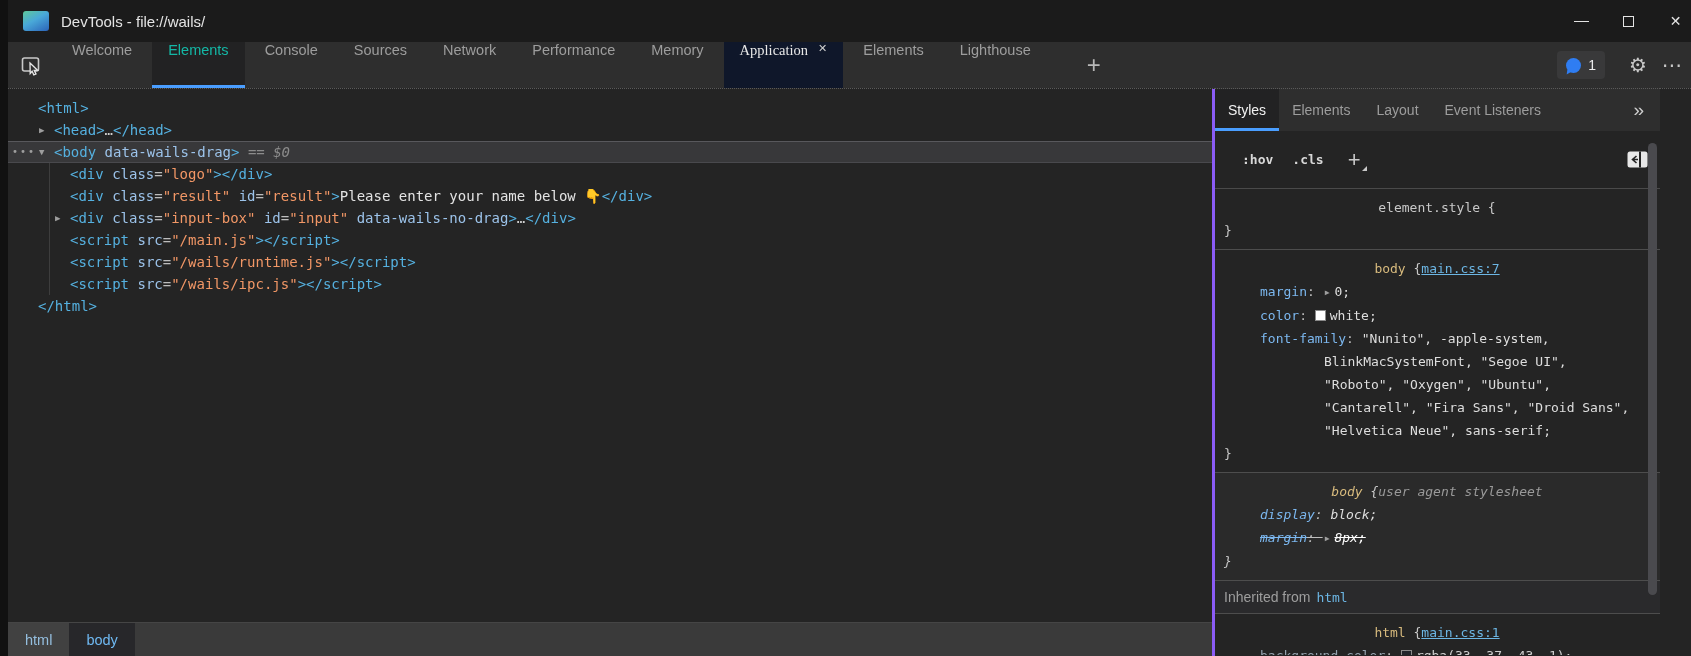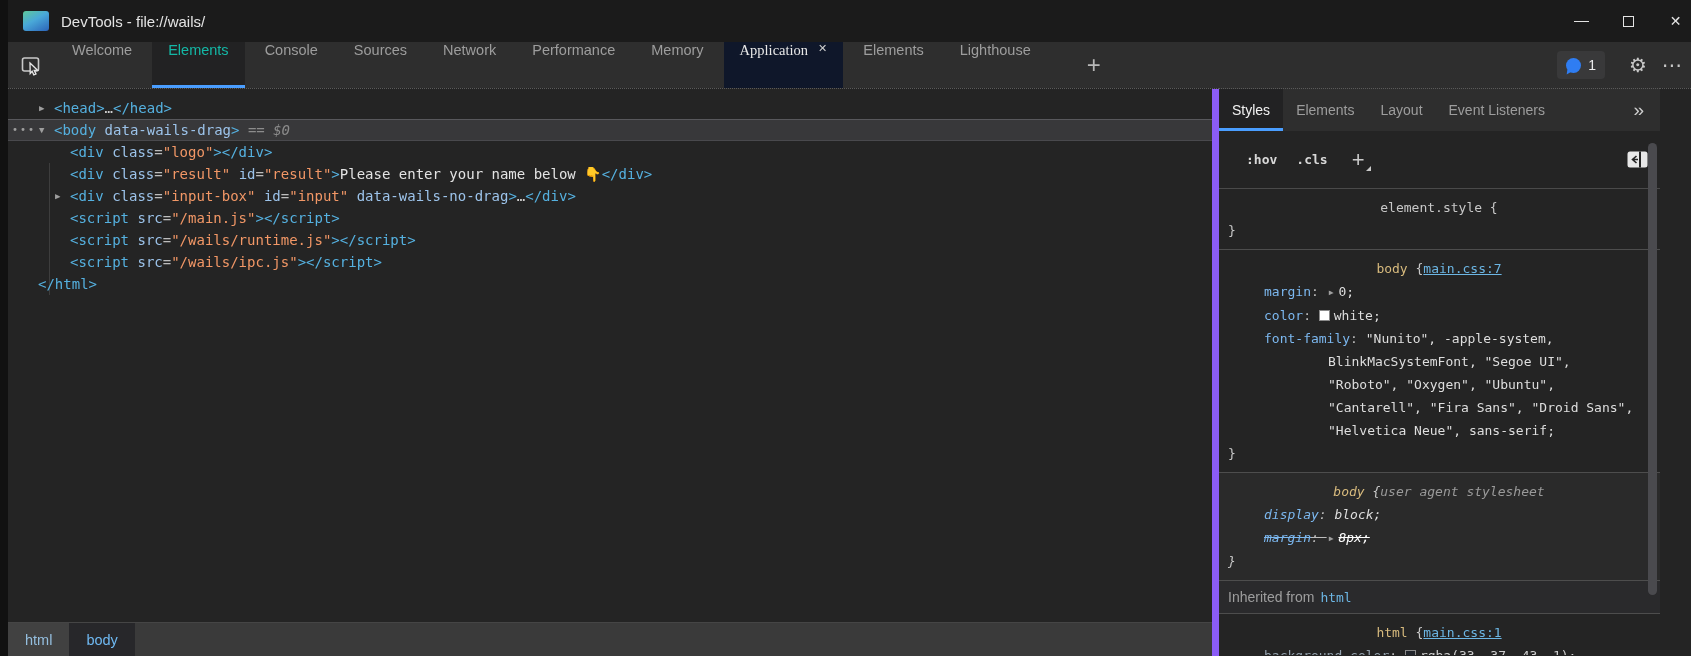--- a/index.html
+++ b/index.html
@@ -56,21 +56,21 @@
   .tk-txt { color:#e3e3e3; }
   .tk-ell { color:#d0d0d0; }
   .tk-meta { color:#8c8c8c; font-style:italic; }
   .breadcrumbs { position:absolute; left:0; right:0; bottom:0; height:34px; background:#3a3a3a; display:flex;
                  border-top:1px solid #454545; font-size:14.5px; }
   .crumb { display:flex; align-items:center; padding:0 17px; color:#94bede; }
   .crumb.first { background:#414141; }
   .crumb.active { background:#27272a; color:#6fb9f2; }
 
   
-  .styles-panel { position:relative; width:448px; border-left:7px solid #8b5cf6; background:#242424; }
+  .styles-panel { position:relative; width:448px; border-left:3px solid #8b5cf6; background:#242424; }
   .styles-tabs-row { height:43px; background:#2e2e2e; display:flex; align-items:stretch; border-top:1px dotted #5a5a5a; margin-top:-1px; }
   .styles-tabs { display:flex; align-items:stretch; }
   .stab { display:flex; align-items:center; padding:0 13px; font-size:14px; color:#9d9d9d; position:relative; white-space:nowrap; }
   .stab.active { background:#222223; color:#f2f2f2; }
   .stab.active::after { content:""; position:absolute; left:0; right:0; bottom:0; height:3px; background:#4a9eff; }
   .overflow-btn { margin-left:auto; margin-right:16px; display:flex; align-items:center; font-size:19px; color:#cfcfcf; }
   .styles-toolbar { height:58px; display:flex; align-items:center; padding:0 12px 0 8px; border-bottom:1px solid #4a4a4a; }
   .filter-input { width:238px; height:34px; background:#3a3a3a; border:none; outline:none; border-radius:2px;
                   color:#d8d8d8; font-size:14px; padding:0 10px; font-family:"Liberation Sans", sans-serif; }
   .filter-input::placeholder { color:#9a9a9a; }
@@ -183,20 +183,21 @@
     <div class="icon-btn more-btn">
         <span class="glyph">⋯</span>
       </div>
   </div>
 
   <div class="content">
 
     <div class="elements-panel">
       <div id="dom-tree" class="dom-tree">
         <div class="guideline"></div>
+      <div class="trow" style="padding-left: 30px;"><span class="tk-tag">&lt;html&gt;</span></div>
           <div class="trow" style="padding-left: 46px;"><span class="exp" style="left: 31px;">▶</span><span class="tk-tag">&lt;head&gt;</span><span class="tk-ell">…</span><span class="tk-tag">&lt;/head&gt;</span></div>
           <div class="trow selected" style="padding-left: 46px;"><span class="dots">•••</span><span class="exp" style="left: 31px;">▼</span><span class="tk-tag">&lt;body</span><span class="tk-pun"> </span><span class="tk-attr">data-wails-drag</span><span class="tk-tag">&gt;</span><span class="tk-meta"> == $0</span></div>
           <div class="trow" style="padding-left: 62px;"><span class="tk-tag">&lt;div</span><span class="tk-pun"> </span><span class="tk-attr">class</span><span class="tk-pun">=</span><span class="tk-val">"logo"</span><span class="tk-tag">&gt;&lt;/div&gt;</span></div>
           <div class="trow" style="padding-left: 62px;"><span class="tk-tag">&lt;div</span><span class="tk-pun"> </span><span class="tk-attr">class</span><span class="tk-pun">=</span><span class="tk-val">"result"</span><span class="tk-pun"> </span><span class="tk-attr">id</span><span class="tk-pun">=</span><span class="tk-val">"result"</span><span class="tk-tag">&gt;</span><span class="tk-txt">Please enter your name below </span><span class="tk-emoji">👇</span><span class="tk-tag">&lt;/div&gt;</span></div>
           <div class="trow" style="padding-left: 62px;"><span class="exp" style="left: 47px;">▶</span><span class="tk-tag">&lt;div</span><span class="tk-pun"> </span><span class="tk-attr">class</span><span class="tk-pun">=</span><span class="tk-val">"input-box"</span><span class="tk-pun"> </span><span class="tk-attr">id</span><span class="tk-pun">=</span><span class="tk-val">"input"</span><span class="tk-pun"> </span><span class="tk-attr">data-wails-no-drag</span><span class="tk-tag">&gt;</span><span class="tk-ell">…</span><span class="tk-tag">&lt;/div&gt;</span></div>
           <div class="trow" style="padding-left: 62px;"><span class="tk-tag">&lt;script</span><span class="tk-pun"> </span><span class="tk-attr">src</span><span class="tk-pun">=</span><span class="tk-val">"/main.js"</span><span class="tk-tag">&gt;&lt;/script&gt;</span></div>
           <div class="trow" style="padding-left: 62px;"><span class="tk-tag">&lt;script</span><span class="tk-pun"> </span><span class="tk-attr">src</span><span class="tk-pun">=</span><span class="tk-val">"/wails/runtime.js"</span><span class="tk-tag">&gt;&lt;/script&gt;</span></div>
           <div class="trow" style="padding-left: 62px;"><span class="tk-tag">&lt;script</span><span class="tk-pun"> </span><span class="tk-attr">src</span><span class="tk-pun">=</span><span class="tk-val">"/wails/ipc.js"</span><span class="tk-tag">&gt;&lt;/script&gt;</span></div>
           <div class="trow" style="padding-left: 30px;"><span class="tk-tag">&lt;/html&gt;</span></div>
         </div>

